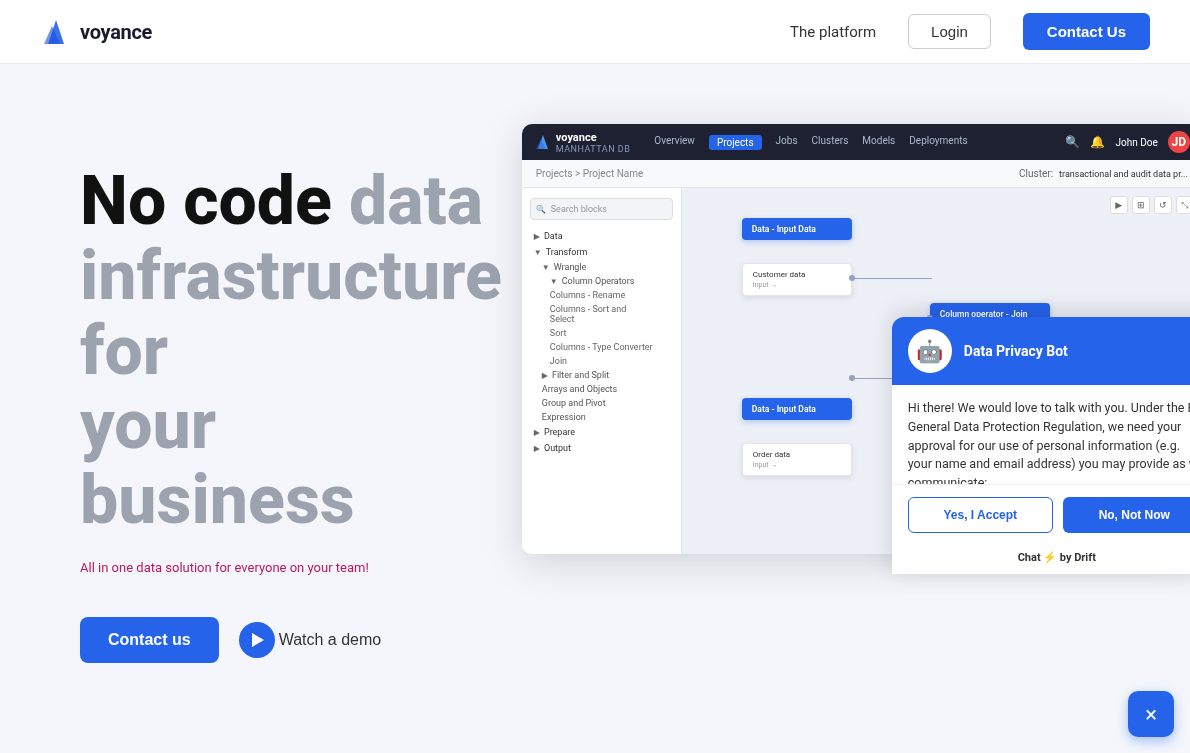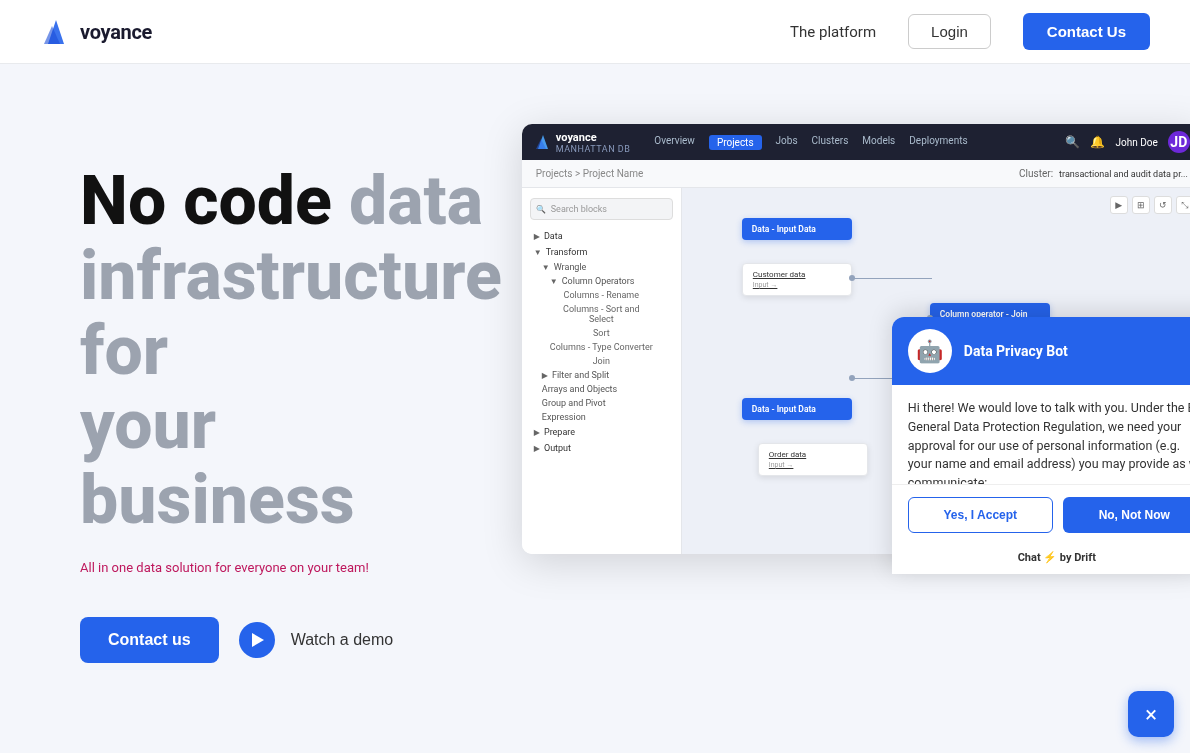--- a/index.html
+++ b/index.html
@@ -107,21 +107,21 @@
       border-radius: 8px;
       padding: 14px 28px;
       font-size: 16px;
       color: #fff;
       cursor: pointer;
       font-weight: 600;
     }
     .btn-watch-demo {
       display: flex;
       align-items: center;
-      gap: 16px;
+      gap: 4px;
       background: none;
       border: none;
       font-size: 16px;
       color: #333;
       cursor: pointer;
       font-weight: 500;
     }
     .play-icon-circle {
       width: 36px;
       height: 36px;
@@ -213,26 +213,26 @@
       gap: 10px;
     }
     .app-topbar-icon {
       color: #aabbcc;
       font-size: 12px;
     }
     .app-user-avatar {
       width: 22px;
       height: 22px;
       border-radius: 50%;
-      background: #6d28d9;
+      background: #ef4444;
       display: flex;
       align-items: center;
       justify-content: center;
       color: #fff;
-      font-size: 14px;
+      font-size: 12px;
       font-weight: 700;
     }
     .app-user-name {
       color: #fff;
       font-size: 10px;
     }
 
     
     .app-secondbar {
       background: #f8f9fb;
@@ -293,21 +293,20 @@
       display: flex;
       align-items: center;
       gap: 4px;
     }
     .sidebar-subsection .chevron { color: #666; font-size: 8px; }
     .sidebar-item {
       padding: 2px 28px;
       font-size: 9px;
       color: #666;
       cursor: pointer;
-      text-align: center;
     }
 
     
     .app-canvas {
       flex: 1;
       background: #edf0f7;
       position: relative;
       overflow: hidden;
     }
     .canvas-toolbar {
@@ -344,21 +343,20 @@
     }
     .flow-node-white {
       position: absolute;
       background: #fff;
       border-radius: 4px;
       padding: 6px 10px;
       color: #333;
       font-size: 8px;
       box-shadow: 0 2px 6px rgba(0,0,0,0.1);
       border: 1px solid #e4e6ea;
-      text-decoration: underline;
     }
     .flow-node-sub {
       font-size: 7px;
       color: #cce;
       margin-top: 2px;
     }
     .flow-node-white-sub {
       font-size: 7px;
       color: #999;
       margin-top: 2px;
@@ -610,21 +608,21 @@
           <div class="flow-node" style="left:248px;top:115px;width:120px;">
             <div>Column operator - Join</div>
             <div class="flow-node-sub">Join</div>
             <div style="font-size:7px;color:#aac;margin-top:3px;">● Right join<br>● Left join</div>
           </div>
 
           <div class="flow-node" style="left:60px;top:210px;width:110px;">
             <div>Data - Input Data</div>
           </div>
 
-          <div class="flow-node-white" style="left:76px;top:255px;width:110px;">
+          <div class="flow-node-white" style="left:60px;top:255px;width:110px;">
             <div>Order data</div>
             <div class="flow-node-white-sub">Input →</div>
           </div>
 
           <div class="flow-dot" style="left:167px;top:87px;"></div>
           <div class="flow-dot" style="left:245px;top:127px;"></div>
           <div class="flow-dot" style="left:167px;top:187px;"></div>
           <div class="flow-dot" style="left:245px;top:153px;"></div>
         </div>
       </div>

